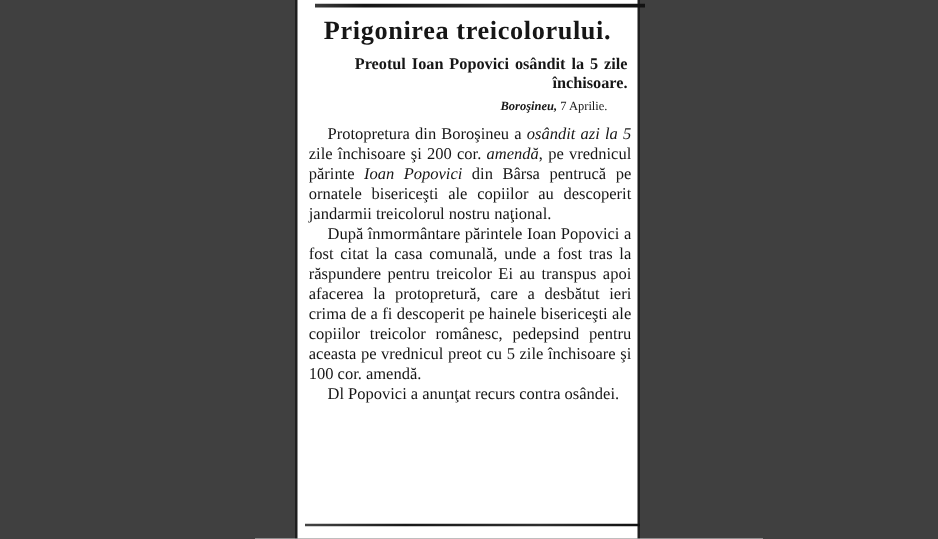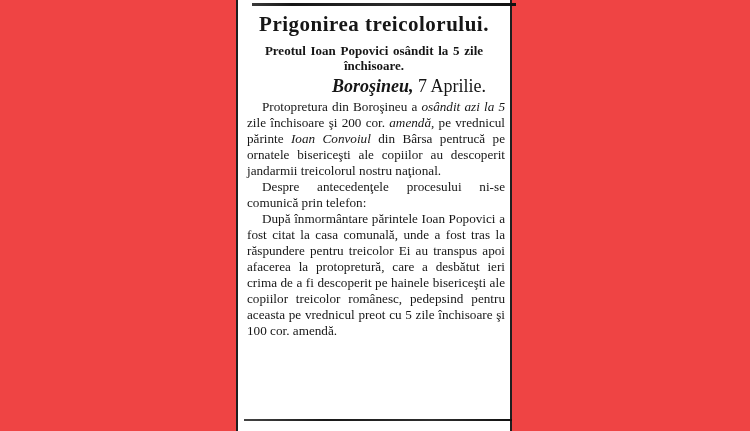--- a/index.html
+++ b/index.html
@@ -4,21 +4,21 @@
 <style>
   html, body {
     margin: 0;
     padding: 0;
     background: #ffffff;
   }
   .canvas {
     position: relative;
     width: 750px;
     height: 431px;
-    background: #ef4444;
+    background: #404040;
     overflow: hidden;
     font-family: "Liberation Serif", "DejaVu Serif", serif;
     color: #161616;
   }
   .column {
     position: absolute;
     left: 236px;
     top: 0;
     width: 272px;
     height: 431px;
@@ -46,30 +46,30 @@
   .title {
     margin: 12px 2px 0 2px;
     text-align: center;
     font-size: 21px;
     line-height: 24px;
     font-weight: 700;
     letter-spacing: 0.5px;
   }
   .subtitle {
     margin: 7px 8px 0 8px;
-    text-align: center;
+    text-align: right;
     font-size: 13px;
     line-height: 15px;
     font-weight: 700;
     word-spacing: 1.5px;
   }
   .dateline {
     margin: 5px 24px 0 0;
     text-align: right;
-    font-size: 18px;
+    font-size: 10px;
     line-height: 16px;
   }
   .dateline .place {
     font-style: italic;
     font-weight: 700;
   }
   .body {
     margin-top: 5px;
     padding: 0 5px 0 9px;
     text-align: justify;
@@ -88,19 +88,19 @@
 
 <div class="canvas">
   <div class="column">
     <div class="rule-top"></div>
     <h1 class="title">Prigonirea treicolorului.</h1>
     <h2 class="subtitle">Preotul Ioan Popovici osândit la 5 zile închisoare.</h2>
     <div class="dateline">
       <span class="place">Boroşineu,</span><span class="date"> 7 Aprilie.</span>
     </div>
     <div class="body">
-        <p><span>Protopretura din Boroşineu a </span><em>osândit azi la 5</em><span> zile închisoare şi 200 cor. </span><em>amendă</em><span>, pe vrednicul părinte </span><em>Ioan Convoiul</em><span> din Bârsa pentrucă pe ornatele bisericeşti ale copiilor au descoperit jandarmii treicolorul nostru naţional.</span></p>
-        <p><span>Despre antecedenţele procesului ni-se comunică prin telefon:</span></p>
+        <p><span>Protopretura din Boroşineu a </span><em>osândit azi la 5</em><span> zile închisoare şi 200 cor. </span><em>amendă</em><span>, pe vrednicul părinte </span><em>Ioan Popovici</em><span> din Bârsa pentrucă pe ornatele bisericeşti ale copiilor au descoperit jandarmii treicolorul nostru naţional.</span></p>
         <p><span>După înmormântare părintele Ioan Popovici a fost citat la casa comunală, unde a fost tras la răspundere pentru treicolor Ei au transpus apoi afacerea la protopretură, care a desbătut ieri crima de a fi descoperit pe hainele bisericeşti ale copiilor treicolor românesc, pedepsind pentru aceasta pe vrednicul preot cu 5 zile închisoare şi 100 cor. amendă.</span></p>
+        <p><span>Dl Popovici a anunţat recurs contra osândei.</span></p>
       </div>
     <div class="rule-bottom"></div>
   </div>
 </div>
 
 </body></html>

